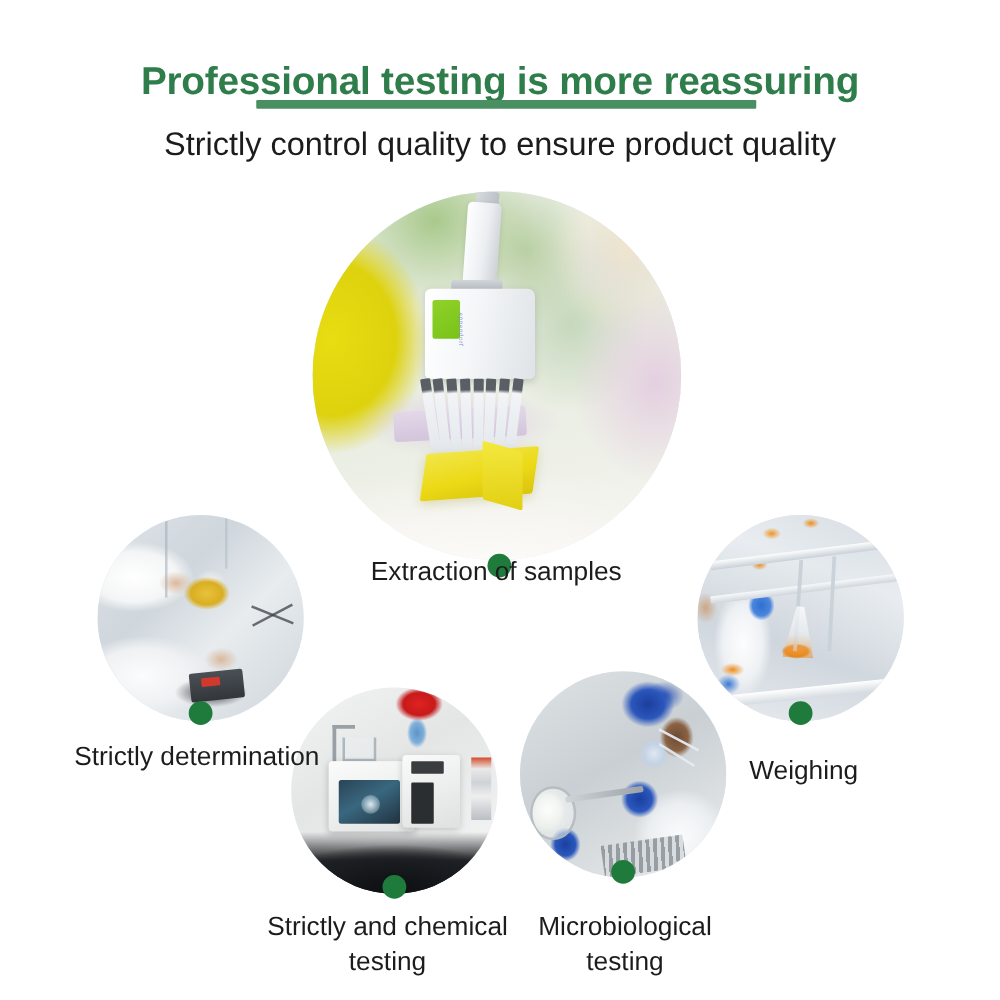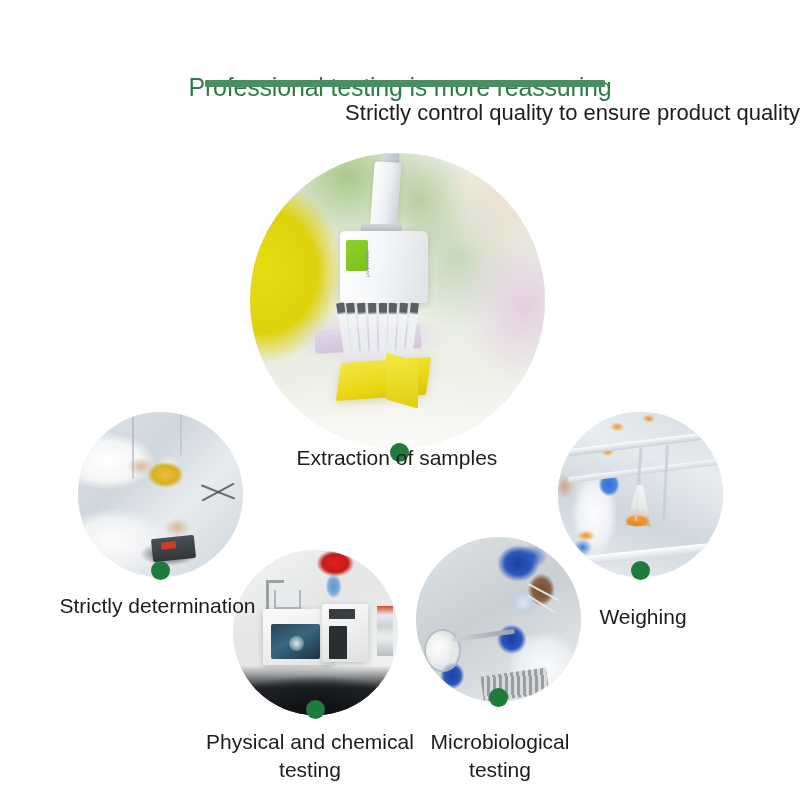--- a/index.html
+++ b/index.html
@@ -12,42 +12,41 @@
     overflow:hidden;
   }
 
   
   .header { position:absolute; top:0; left:0; width:800px; text-align:center; }
 
   .title-wrap { position:absolute; top:48px; left:0; width:800px; text-align:center; }
   .title {
     display:inline-block;
     position:relative;
-    font-size:25px;
-    font-weight:normal;
+    font-size:31px;
+    font-weight:bold;
     color:#2f7d4b;
     letter-spacing:-0.2px;
     line-height:1.1;
     white-space:nowrap;
-    margin-top:26px;
   }
   .title-underline {
     position:absolute;
     left:205px;
     top:80px;
     width:400px;
     height:7px;
     background:#4a8f62;
     border-radius:1px;
   }
   .subtitle {
     position:absolute;
     top:100px; left:0; width:800px;
-    text-align:right;
-    font-size:22px;
+    text-align:center;
+    font-size:26px;
     font-weight:normal;
     color:#1c1c1c;
     letter-spacing:0px;
   }
 
   
   .circle {
     position:absolute;
     border-radius:50%;
     overflow:hidden;
@@ -425,21 +424,21 @@
     <div class="inst-win"></div>
     <div class="inst-win-blob"></div>
     <div class="inst2"></div>
     <div class="inst2-disp"></div>
     <div class="inst2-win"></div>
     <div class="strip"></div>
   </div>
 </div>
 <div class="dot" id="d-bl" style="background: rgb(30, 123, 60);"></div>
 <div class="label" id="l-bl">
-  <div>Physical and chemical</div>
+  <div>Strictly and chemical</div>
   <div>testing</div>
 </div>
 
 <div class="circle" id="c-br">
   <div class="photo">
     <div class="grate"></div>
     <div class="dish"></div>
     <div class="tool"></div>
     <div class="strap"></div>
     <div class="strap2"></div>

